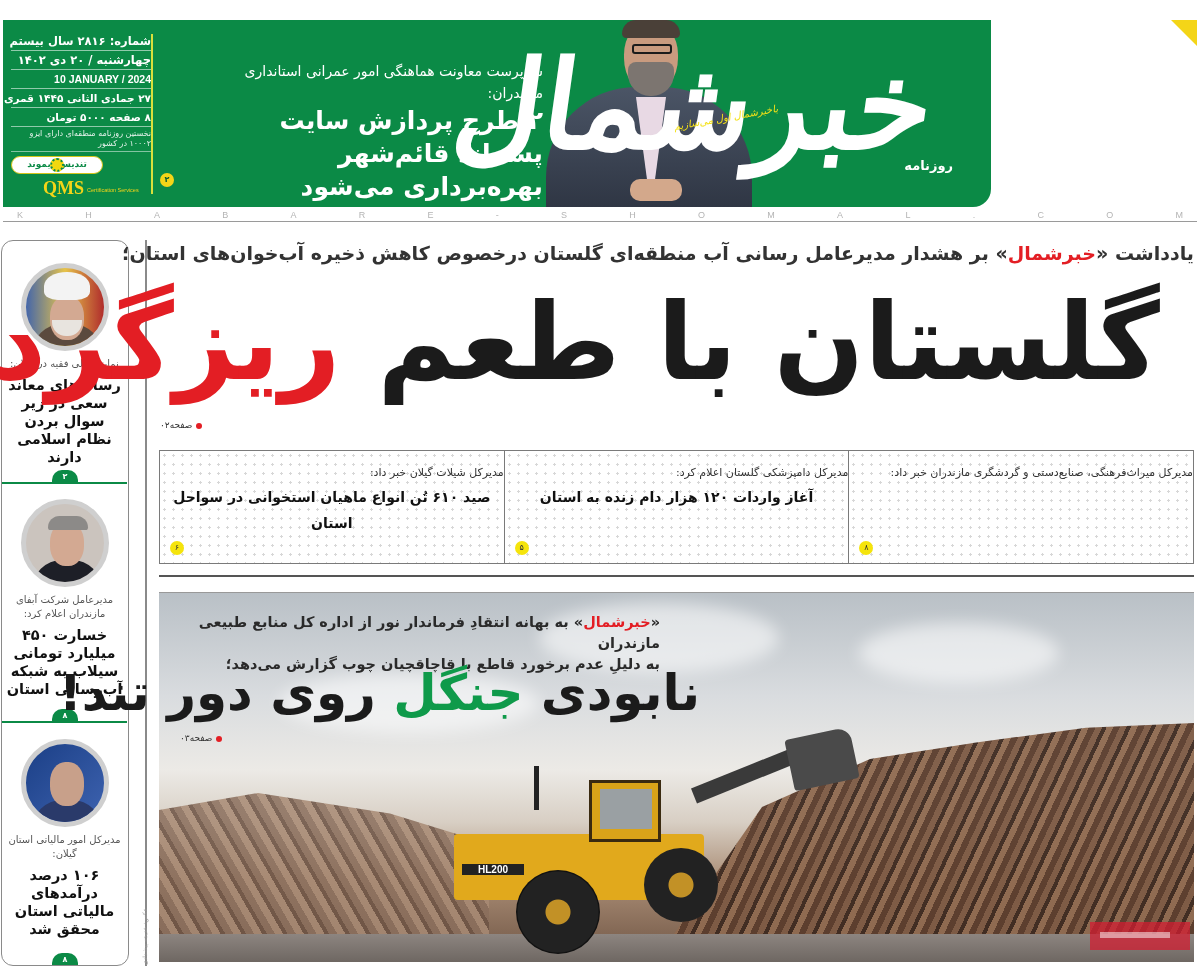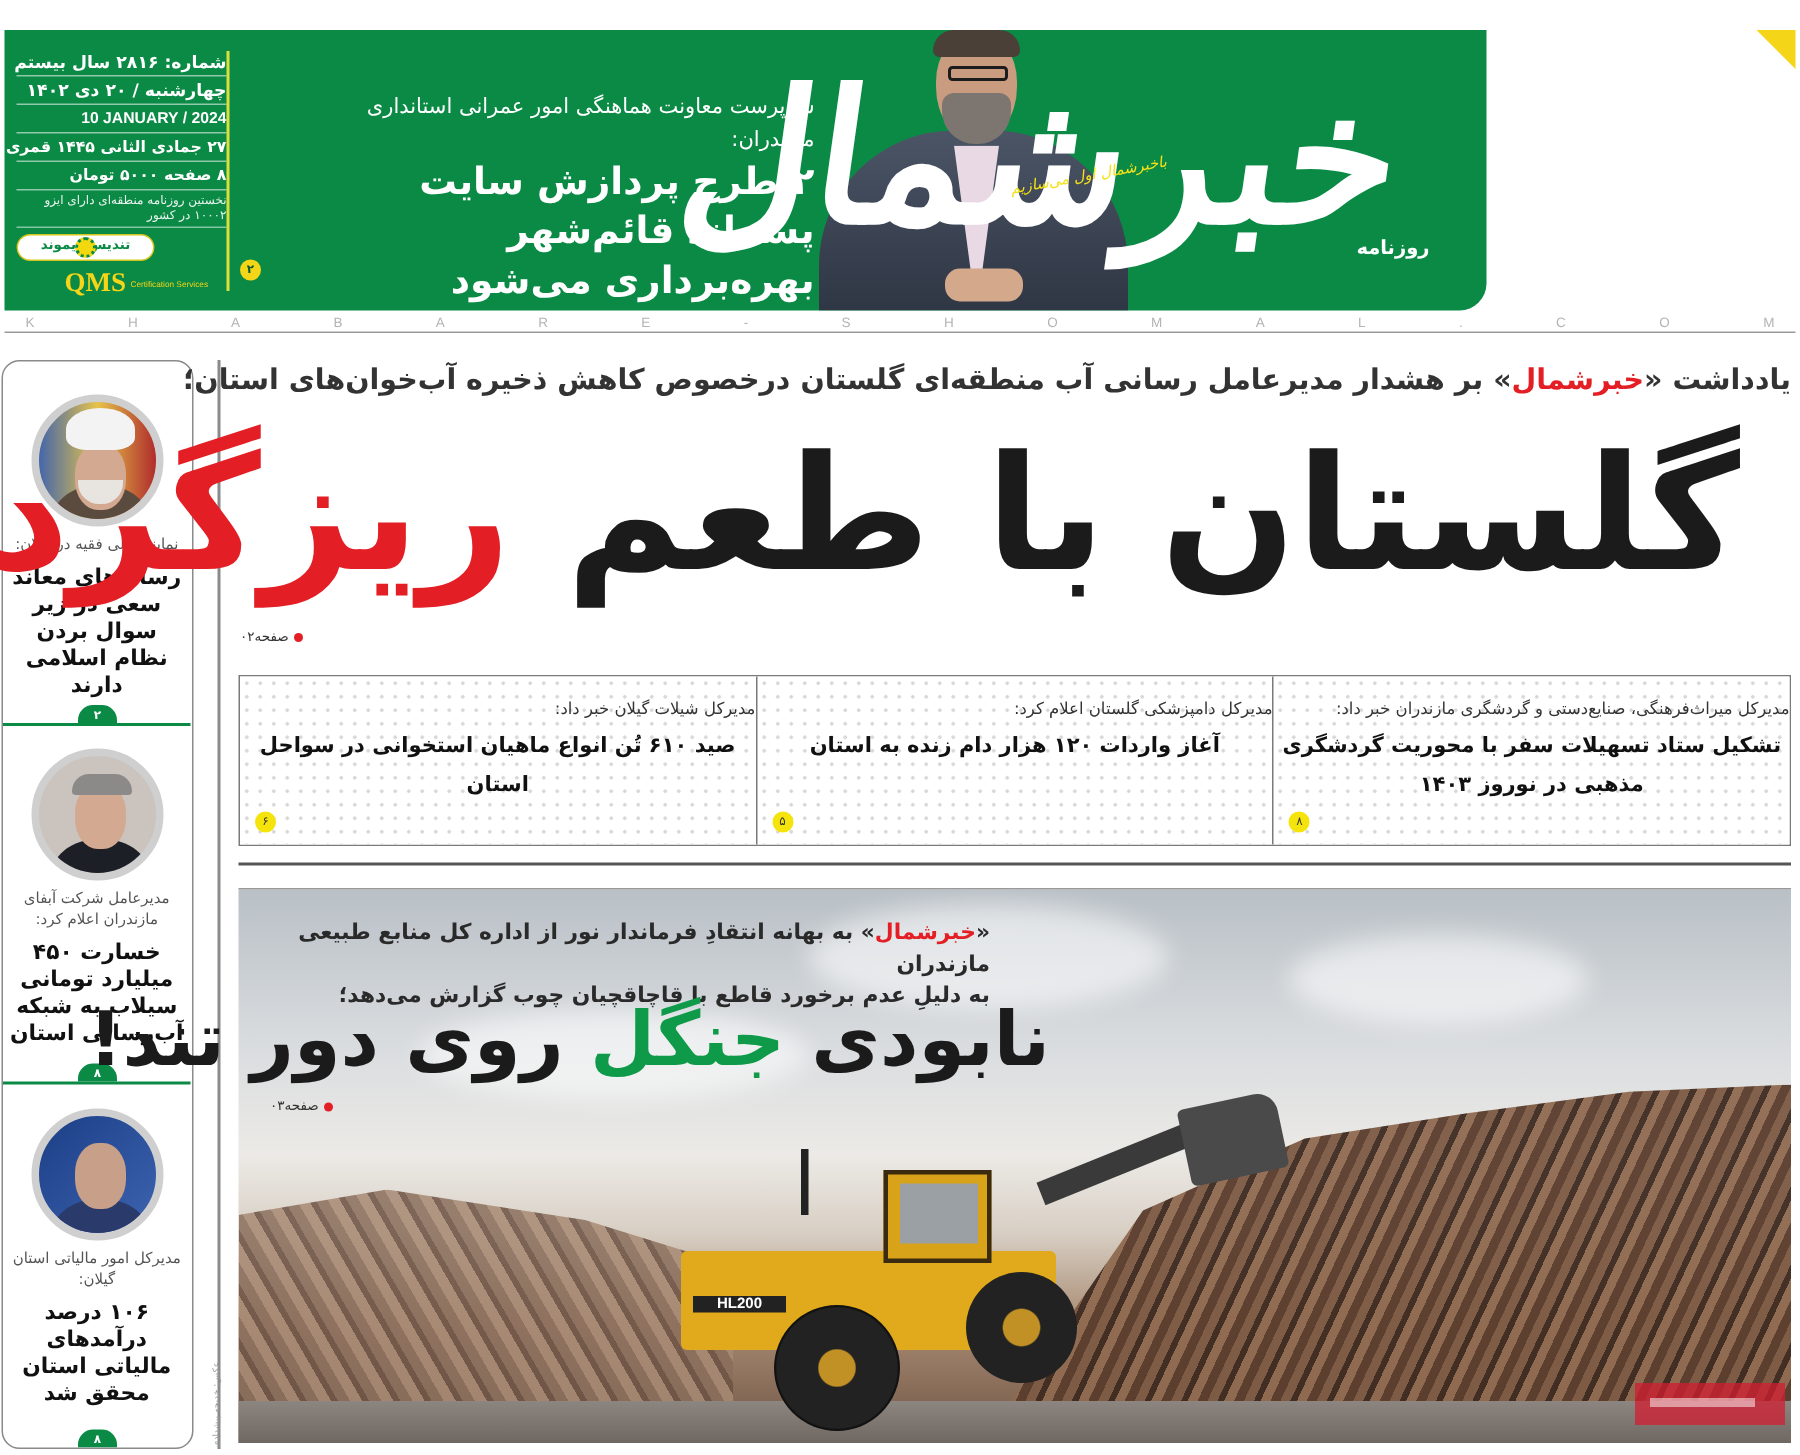--- a/index.html
+++ b/index.html
@@ -220,21 +220,20 @@
   <span>گلستان با طعم</span>
   <span class="red">ریزگرد</span>
 </h1>
 <div class="page-ref" style="left:160px; top:420px;">
   <span class="dot"></span><span>صفحه۰۲</span>
 </div>
 
 <section class="boxes">
   <div class="box">
     <div class="kicker">مدیرکل میراث‌فرهنگی، صنایع‌دستی و گردشگری مازندران خبر داد:</div>
-    <div class="title">تشکیل ستاد تسهیلات سفر با محوریت گردشگری مذهبی در نوروز ۱۴۰۳</div>
     <div class="badge">۸</div>
   </div>
   <div class="box">
     <div class="kicker">مدیرکل دامپزشکی گلستان اعلام کرد:</div>
     <div class="title">آغاز واردات ۱۲۰ هزار دام زنده به استان</div>
     <div class="badge">۵</div>
   </div>
   <div class="box">
     <div class="kicker">مدیرکل شیلات گیلان خبر داد:</div>
     <div class="title">صید ۶۱۰ تُن انواع ماهیان استخوانی در سواحل استان</div>

